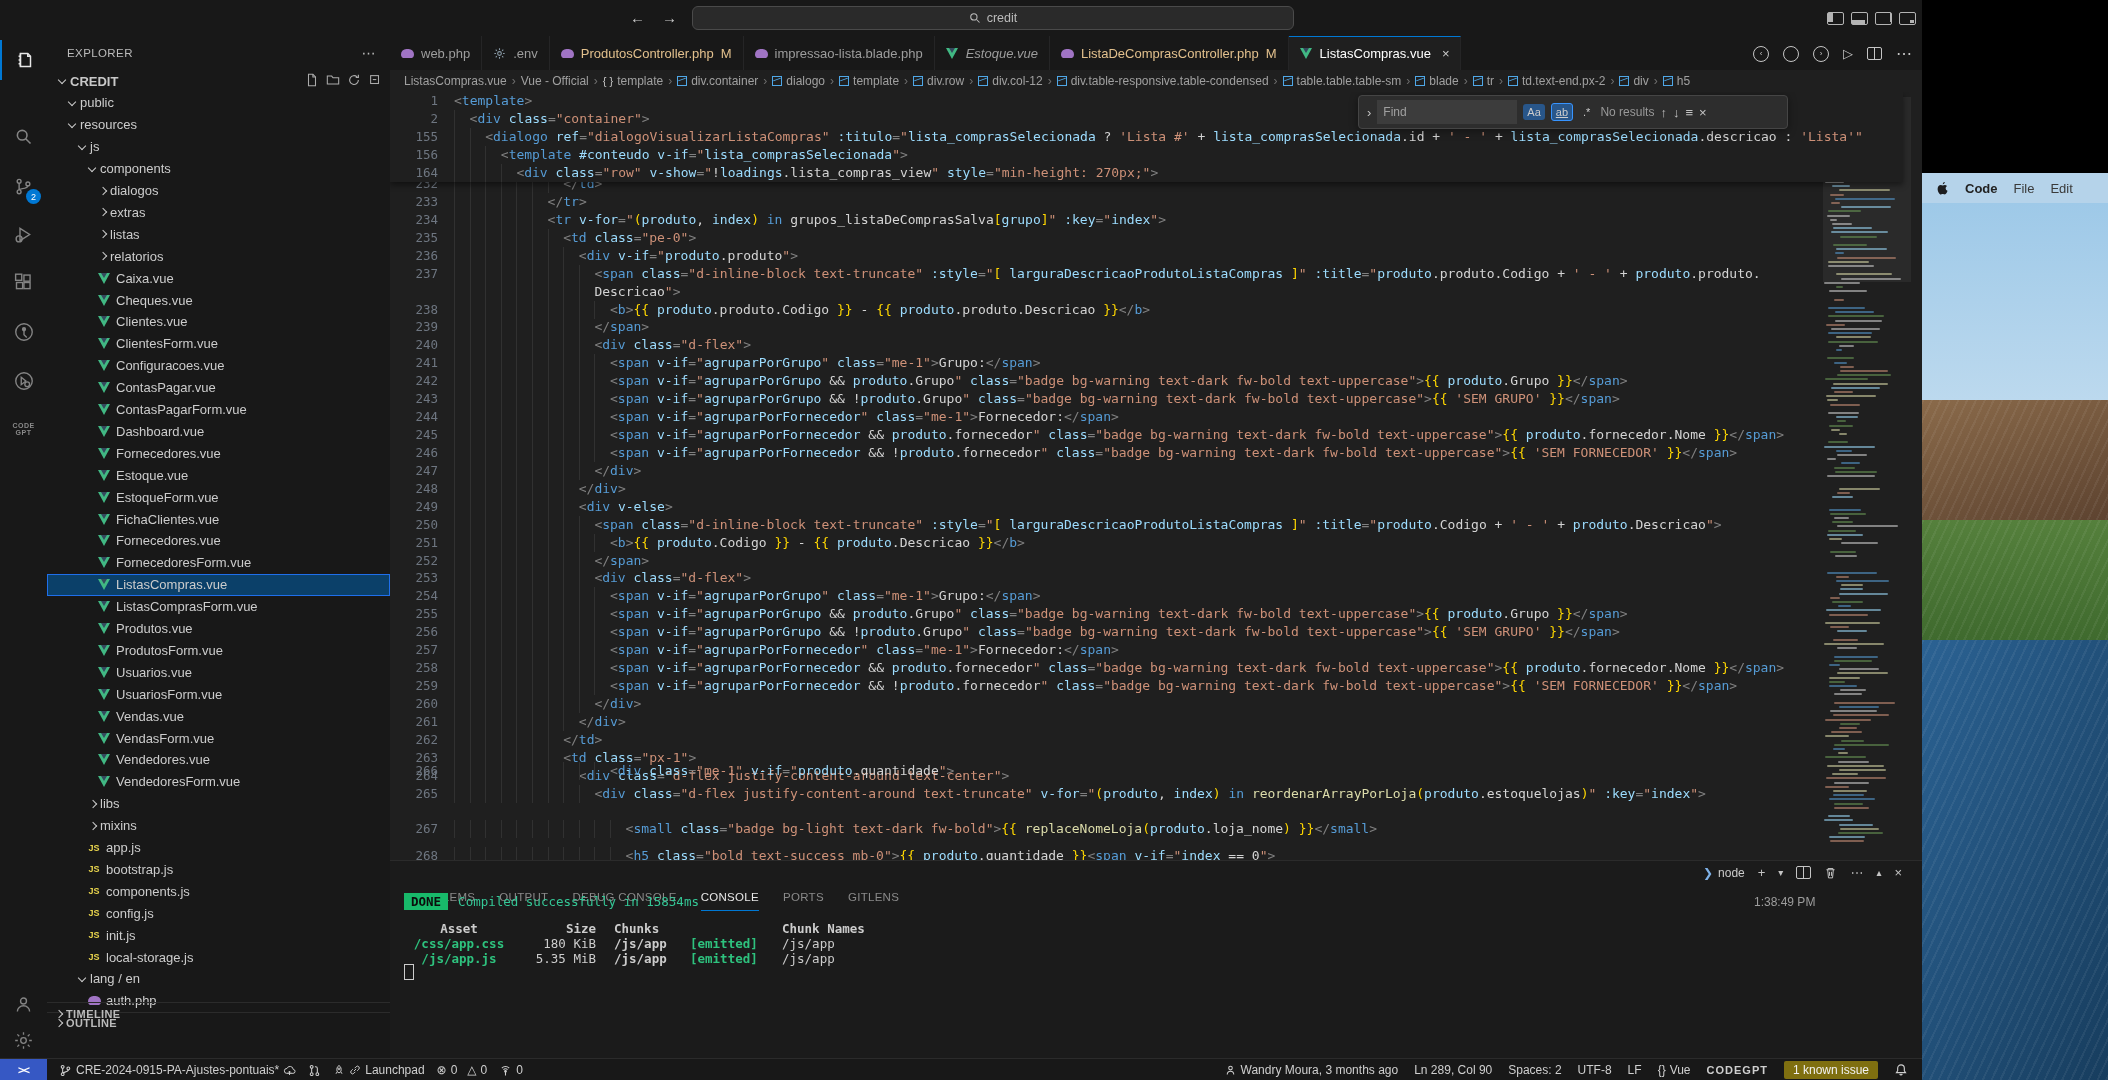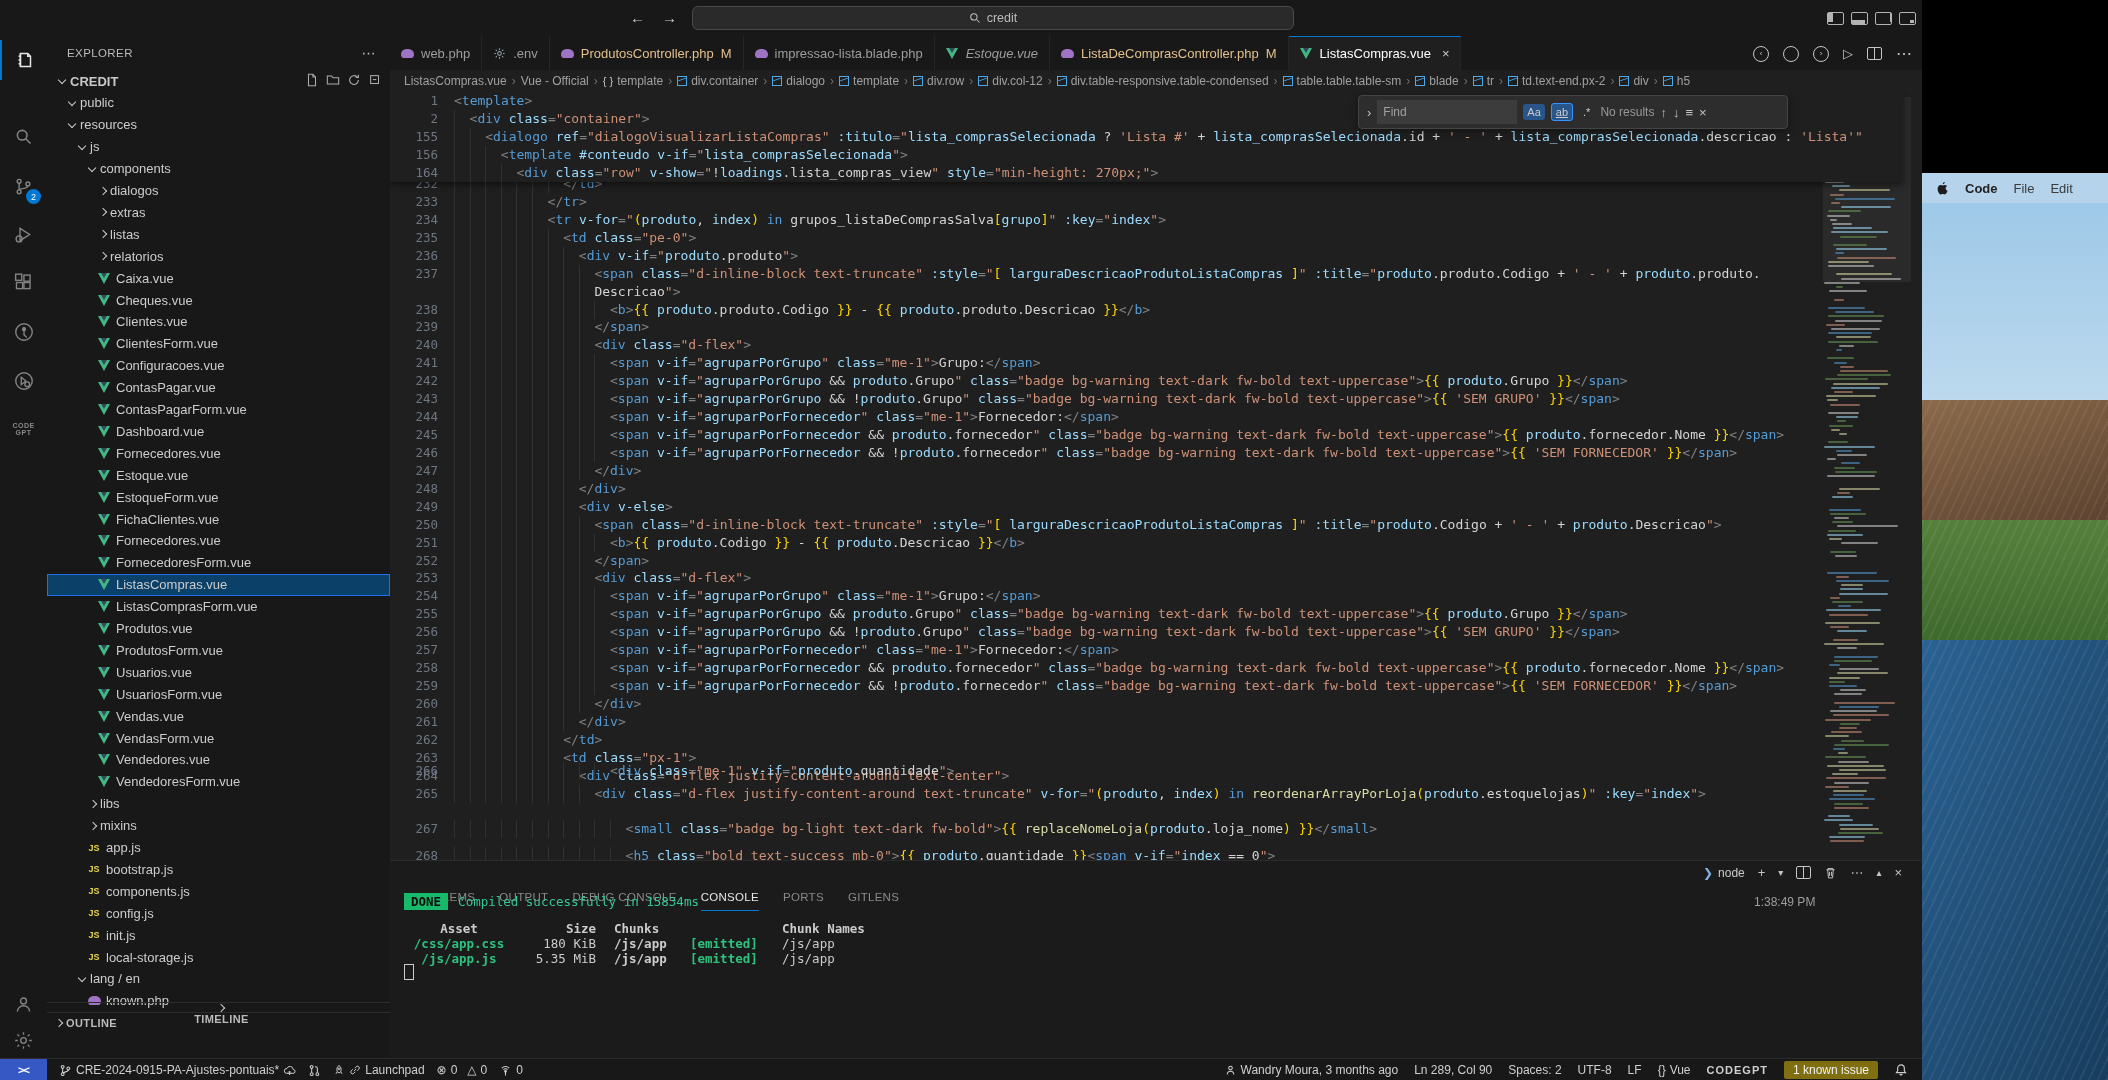--- a/index.html
+++ b/index.html
@@ -455,27 +455,27 @@
           <span>local-storage.js</span>
         </div>
         <div class="exrow" style="top: 897.9px; padding-left: 30px;">
           <span class="chev open"></span>
           <span>lang / en</span>
         </div>
         <div class="exrow" style="top: 919.8px; padding-left: 40px;">
           <span class="fico">
             <span class="i-php"></span>
           </span>
-          <span>known.php</span>
+          <span>auth.php</span>
         </div>
         <div class="exrow section" style="top: 941.7px; padding-left: 6px;">
           <span class="chev"></span>
           <span>OUTLINE</span>
         </div>
-        <div class="exrow section" style="top: 932px; padding-left: 6px; flex-direction: column;">
+        <div class="exrow section" style="top: 932px; padding-left: 6px;">
           <span class="chev"></span>
           <span>TIMELINE</span>
         </div>
       </div>
   </div>
 
   <div id="tabsrow">
       <div class="tab">
         <span class="i-php"></span>
         <span class="tlabel">web.php</span>

